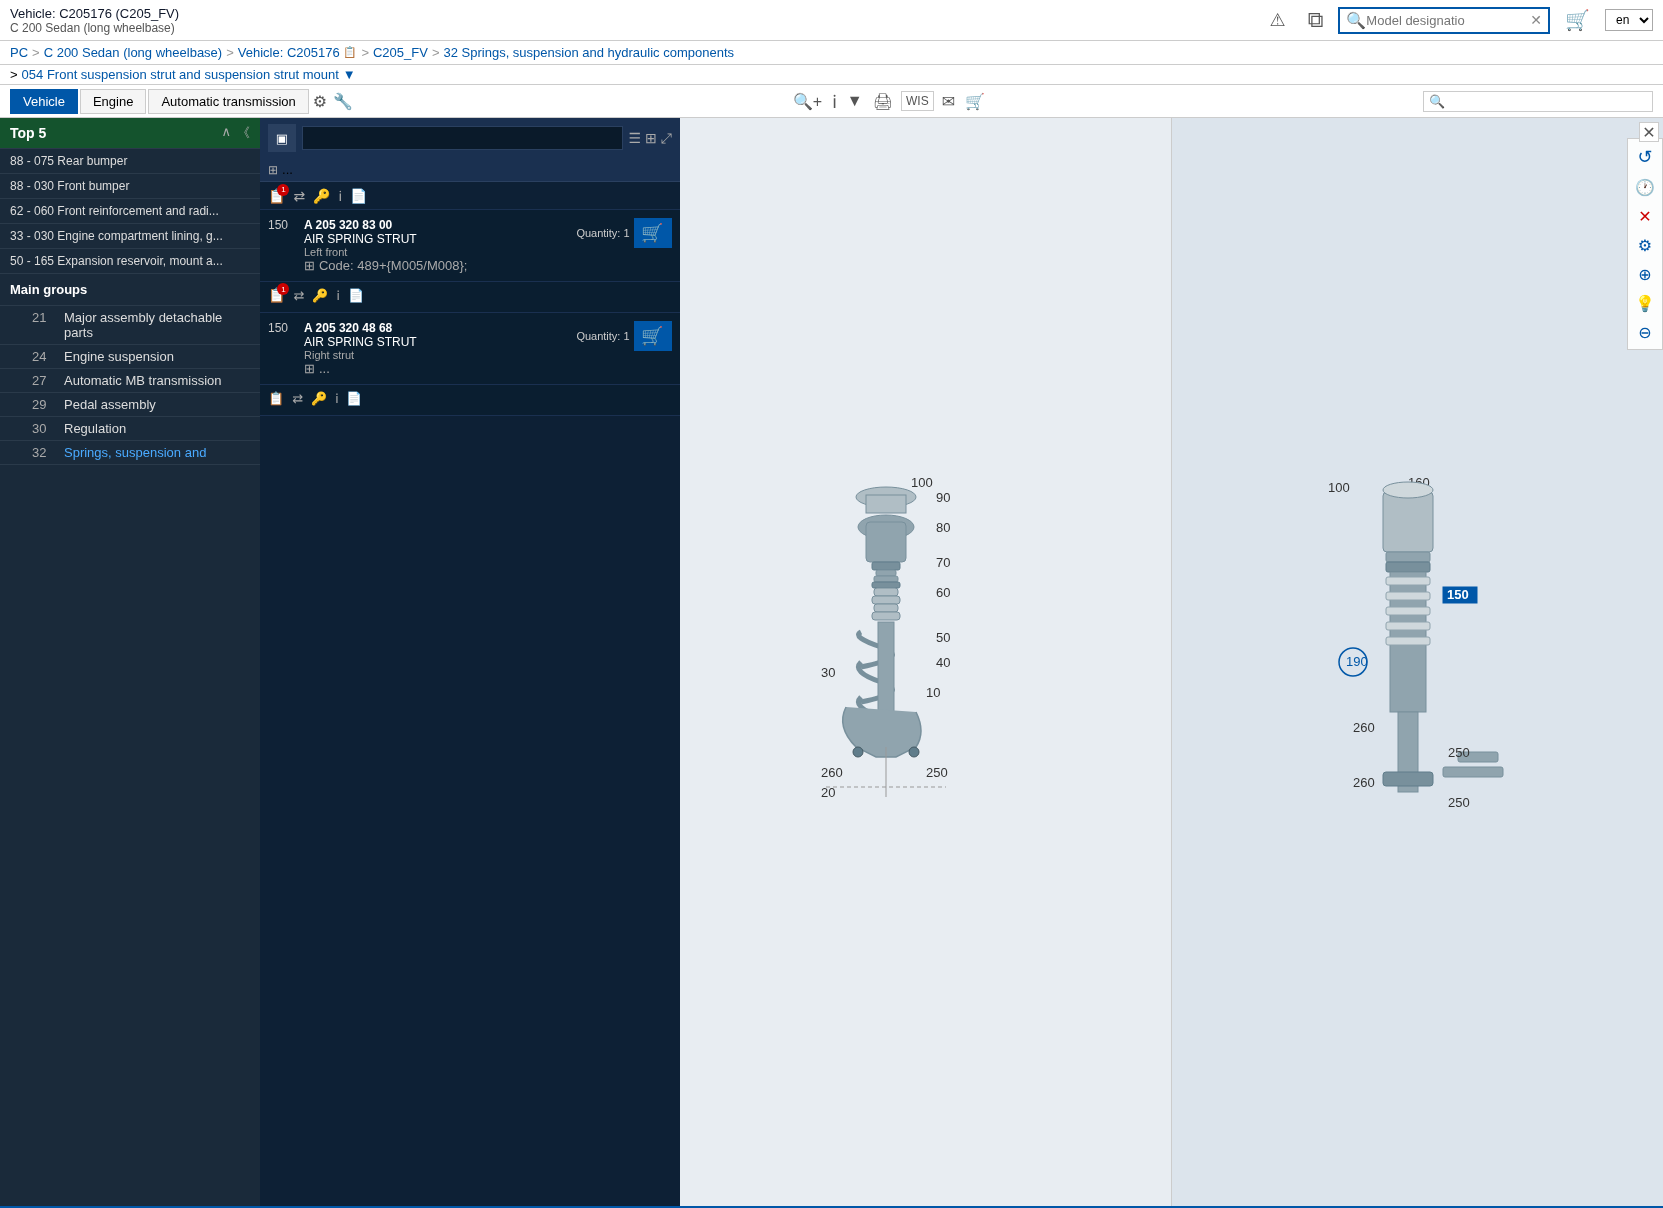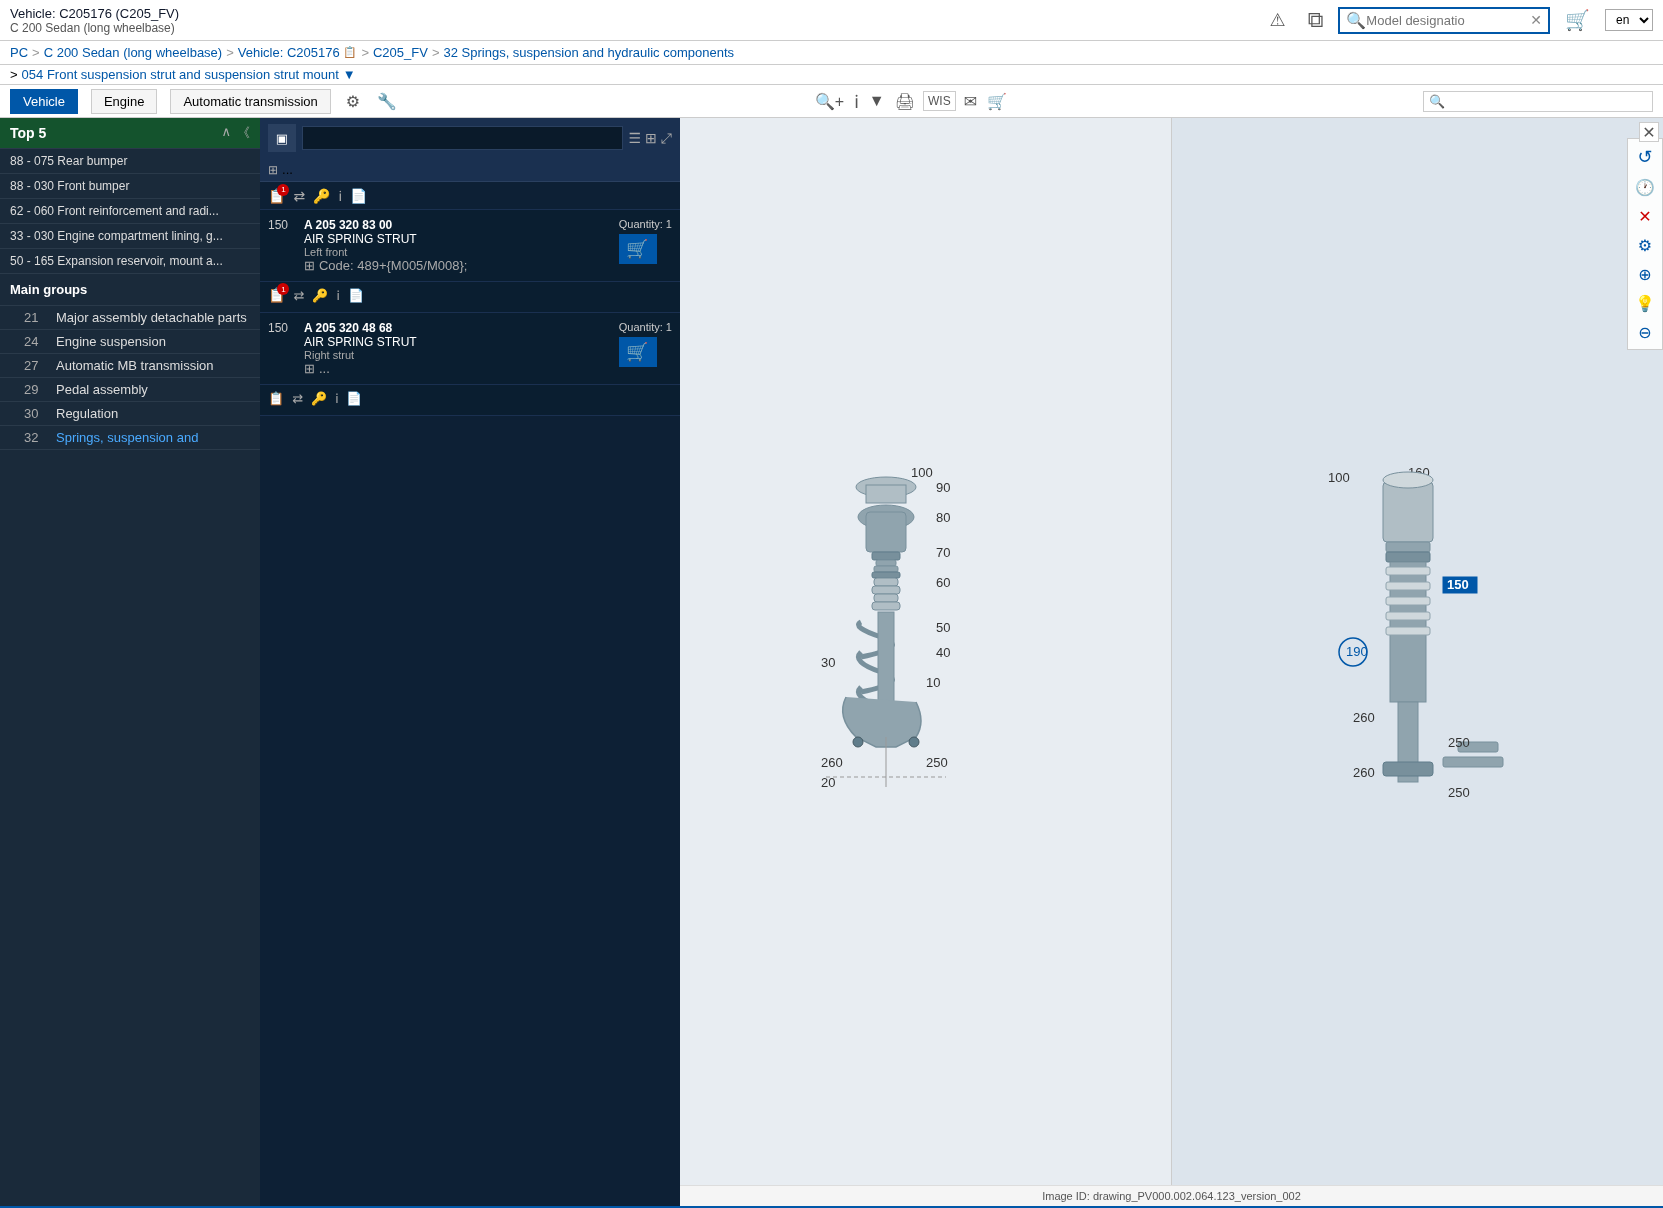--- a/index.html
+++ b/index.html
@@ -21,61 +21,61 @@
     
     .breadcrumb { background: #fff; padding: 4px 10px; border-bottom: 1px solid #ccc; font-size: 12px; color: #0057a8; display: flex; align-items: center; flex-wrap: wrap; gap: 4px; }
     .breadcrumb span { color: #333; }
     .breadcrumb a { color: #0057a8; text-decoration: none; cursor: pointer; }
     .breadcrumb .sep { color: #999; }
     .copy-icon { font-size: 11px; cursor: pointer; color: #0057a8; }
     .dropdown-arrow { cursor: pointer; color: #0057a8; }
 
     
     .toolbar { background: #fff; border-bottom: 1px solid #ccc; display: flex; align-items: center; justify-content: space-between; padding: 2px 10px; }
-    .toolbar-left { display: flex; align-items: center; gap: 13px; }
+    .toolbar-left { display: flex; align-items: center; gap: 2px; }
     .tab-btn { padding: 4px 12px; border: 1px solid #ccc; background: #f5f5f5; cursor: pointer; font-size: 13px; }
     .tab-btn.active { background: #0057a8; color: #fff; border-color: #0057a8; }
     .toolbar-icons { display: flex; align-items: center; gap: 6px; }
     .toolbar-icon-btn { background: none; border: none; cursor: pointer; font-size: 16px; color: #555; padding: 2px; }
     .toolbar-right { display: flex; align-items: center; }
     .toolbar-search { display: flex; align-items: center; border: 1px solid #ccc; padding: 2px 6px; background: #fff; }
     .toolbar-search input { border: none; outline: none; font-size: 13px; width: 200px; }
 
     
     .main-layout { display: flex; height: calc(1208px - 120px); }
 
     
     .sidebar { width: 260px; background: #1a2a3a; color: #fff; overflow-y: auto; flex-shrink: 0; }
     .sidebar-header { display: flex; align-items: center; justify-content: space-between; padding: 6px 10px; background: #14532d; border-bottom: 1px solid #2a3a4a; }
     .sidebar-header-title { font-weight: bold; color: #fff; font-size: 14px; }
     .sidebar-header-icons { display: flex; gap: 6px; color: #aaa; cursor: pointer; }
     .sidebar-item { padding: 5px 10px; cursor: pointer; font-size: 12px; color: #ddd; border-bottom: 1px solid #2a3a4a; }
     .sidebar-section-title { padding: 8px 10px; font-weight: bold; color: #fff; font-size: 13px; background: #1a2a3a; border-bottom: 1px solid #2a3a4a; }
-    .sidebar-group-item { padding: 4px 10px 4px 24px; cursor: pointer; font-size: 12px; color: #ddd; border-bottom: 1px solid #2a3a4a; display: flex; gap: 8px; }
+    .sidebar-group-item { padding: 4px 10px 4px 32px; cursor: pointer; font-size: 12px; color: #ddd; border-bottom: 1px solid #2a3a4a; display: flex; gap: 8px; }
     .sidebar-group-item .num { color: #aaa; min-width: 24px; }
     .sidebar-group-item.active { color: #4aaaff; }
 
     
     .parts-panel { width: 420px; background: #0d2035; flex-shrink: 0; display: flex; flex-direction: column; }
     .parts-panel-header { display: flex; align-items: center; background: #1a3050; padding: 6px 8px; gap: 6px; }
     .parts-search { flex: 1; background: #0a1a2a; border: 1px solid #2a4060; padding: 4px 8px; color: #fff; font-size: 12px; }
     .parts-view-icons { display: flex; gap: 4px; }
     .parts-view-icon { color: #aaa; cursor: pointer; font-size: 14px; background: none; border: none; }
     .parts-list { flex: 1; overflow-y: auto; }
     .parts-group-header { display: flex; align-items: center; gap: 4px; padding: 4px 8px; background: #1a3050; border-bottom: 1px solid #2a4060; }
     .parts-group-icon { color: #aaa; font-size: 12px; cursor: pointer; }
     .part-item { padding: 8px; border-bottom: 1px solid #1a3050; }
     .part-item-row1 { display: flex; align-items: flex-start; justify-content: space-between; }
     .part-num { color: #ccc; font-size: 12px; min-width: 36px; }
     .part-details { flex: 1; }
     .part-part-num { color: #fff; font-size: 12px; font-weight: bold; }
     .part-name { color: #fff; font-size: 12px; }
     .part-desc { color: #aaa; font-size: 11px; }
     .part-code { color: #aaa; font-size: 11px; display: flex; align-items: center; gap: 4px; }
-    .part-qty { display: flex; flex-direction: column; align-items: flex-start; gap: 4px; }
+    .part-qty { display: flex; flex-direction: row; align-items: center; gap: 4px; }
     .qty-label { color: #ccc; font-size: 11px; }
     .cart-btn { background: #0057a8; border: none; color: #fff; padding: 4px 8px; cursor: pointer; font-size: 18px; }
 
     
     .diagram-panel { flex: 1; background: #fff; display: flex; flex-direction: column; position: relative; }
     .diagram-main { flex: 1; display: flex; align-items: center; justify-content: center; background: #e8edf2; position: relative; overflow: hidden; }
     .diagram-close { position: absolute; top: 4px; right: 4px; cursor: pointer; font-size: 16px; color: #555; background: #fff; border: 1px solid #ccc; width: 20px; height: 20px; display: flex; align-items: center; justify-content: center; z-index: 10; }
     .diagram-side-tools { position: absolute; right: 0; top: 50%; transform: translateY(-50%); display: flex; flex-direction: column; gap: 4px; padding: 4px; background: rgba(255,255,255,0.9); border: 1px solid #ccc; }
     .diagram-tool { background: none; border: none; cursor: pointer; font-size: 16px; color: #0057a8; padding: 3px; }
     .diagram-tool.orange { color: #e06000; }
@@ -389,19 +389,18 @@
           <button class="diagram-tool orange">🕐</button>
           <button class="diagram-tool red">✕</button>
           <button class="diagram-tool">⚙</button>
           <button class="diagram-tool">⊕</button>
           <button class="diagram-tool" style="color:#cc6600;">💡</button>
           <button class="diagram-tool">⊖</button>
         </div>
       </div>
     </div>
 
-    <div class="image-id">Image ID: drawing_PV000.002.064.123_version_002</div>
   </div>
 </div>
 
 <div style="background:#fff; border-top:2px solid #0057a8;">
   
 </div>
 
 </body></html>

